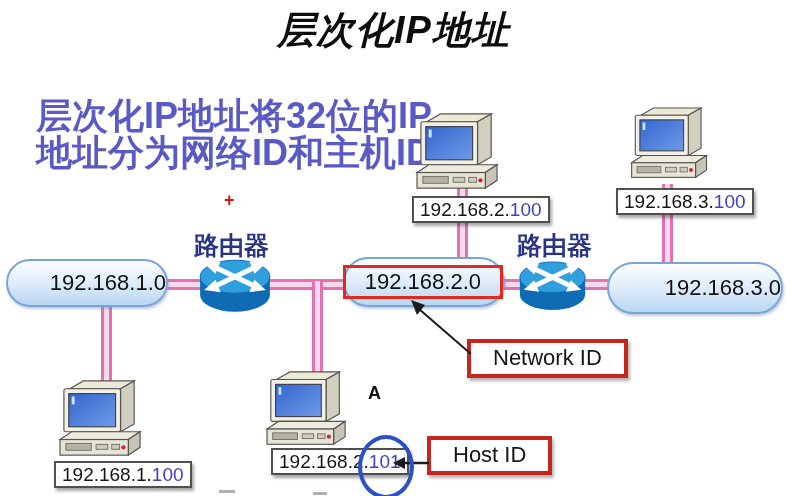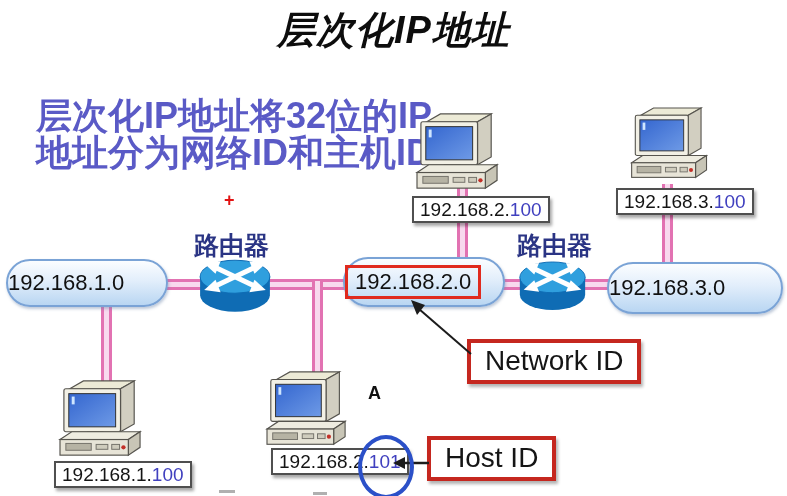--- a/index.html
+++ b/index.html
@@ -27,28 +27,28 @@
     background:linear-gradient(90deg,#e272b2 0px,#e272b2 3px,#f8d9ee 3px,#f8d9ee 8px,#e272b2 8px,#e272b2 11px); }
   .bus      { left:120px; top:279px; width:540px; }
   .v-topmid   { left:457px; top:186px; height:76px; }
   .v-topright { left:662px; top:184px; height:84px; }
   .v-botleft  { left:101px; top:298px; height:88px; }
   .v-botmid   { left:312px; top:281px; height:96px; }
 
   .oval {
     position:absolute; border:2px solid #7aa3d6; border-radius:26px;
     background:linear-gradient(180deg,#fbfdff 0%,#e2eefb 45%,#b9d6f2 100%);
-    display:flex; align-items:center; justify-content:flex-start;
+    display:flex; align-items:center; justify-content:flex-end;
     font-size:22px; color:#101010; z-index:3;
     box-shadow:1px 2px 3px rgba(110,135,170,.45); white-space:nowrap;
   }
   .oval1 { left:6px;   top:259px; width:158px; height:44px; }
   .oval2 { left:343px; top:257px; width:158px; height:46px; }
   .oval3 { left:607px; top:262px; width:172px; height:48px; }
-  .net-highlight { border:3px solid #e02a1e; padding:1px 7px; }
+  .net-highlight { border:3px solid #e02a1e; padding:1px 19px; }
 
   .pc, .router { position:absolute; z-index:3; }
   .pc-top-mid    { left:413px; top:112px; }
   .pc-top-right  { left:628px; top:106px; }
   .pc-bot-left   { left:56px;  top:379px; }
   .pc-bot-mid    { left:262px; top:370px; }
   .router1 { left:196px; top:255px; }
   .router2 { left:516px; top:257px; }
 
   .iplabel {
@@ -57,22 +57,22 @@
     padding:1px 6px 0; white-space:nowrap; z-index:4;
   }
   .iplabel .host { color:#4040bf; }
   .lbl-2-100 { left:412px; top:196px; }
   .lbl-3-100 { left:616px; top:188px; }
   .lbl-1-100 { left:54px;  top:461px; }
   .lbl-2-101 { left:271px; top:448px; }
 
   .callout {
     position:absolute; background:#ffffff; border:4px solid #c5271f;
-    box-shadow:2px 3px 3px rgba(0,0,0,.3); font-size:28px; color:#151515;
-    padding:2px 14px 3px; white-space:nowrap; z-index:5;
+    box-shadow:2px 3px 3px rgba(0,0,0,.3); font-size:22px; color:#151515;
+    padding:2px 22px 3px; white-space:nowrap; z-index:5;
   }
   .co-network { left:467px; top:339px; }
   .co-host    { left:427px; top:436px; }
 
   .circle-hostid {
     position:absolute; left:358px; top:435px; width:48px; height:56px;
     border:4px solid #2b50c8; border-radius:50%; z-index:6; background:transparent;
   }
   .a-label { position:absolute; left:368px; top:383px; font-size:18px; font-weight:bold; color:#101010; z-index:4; }
 

